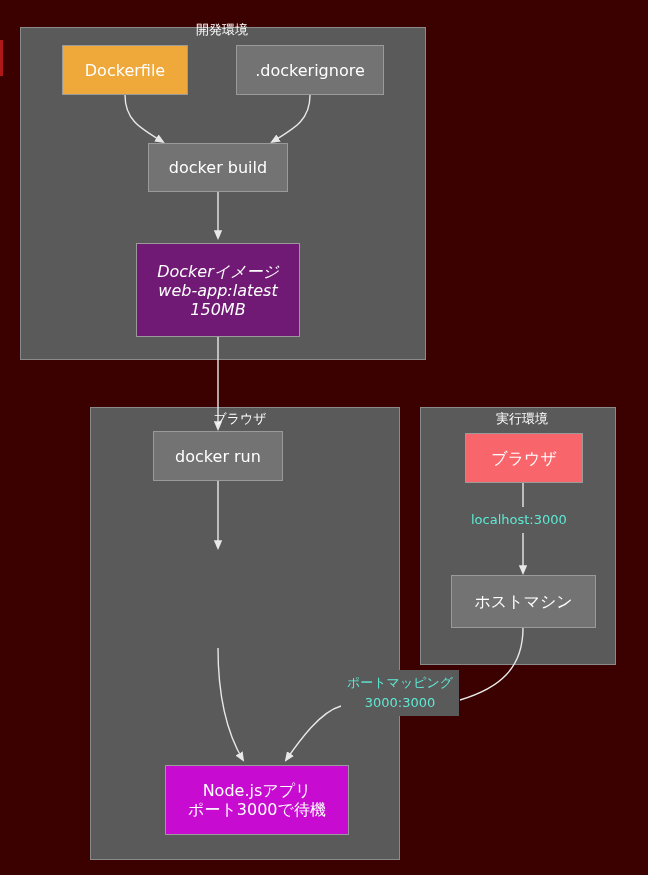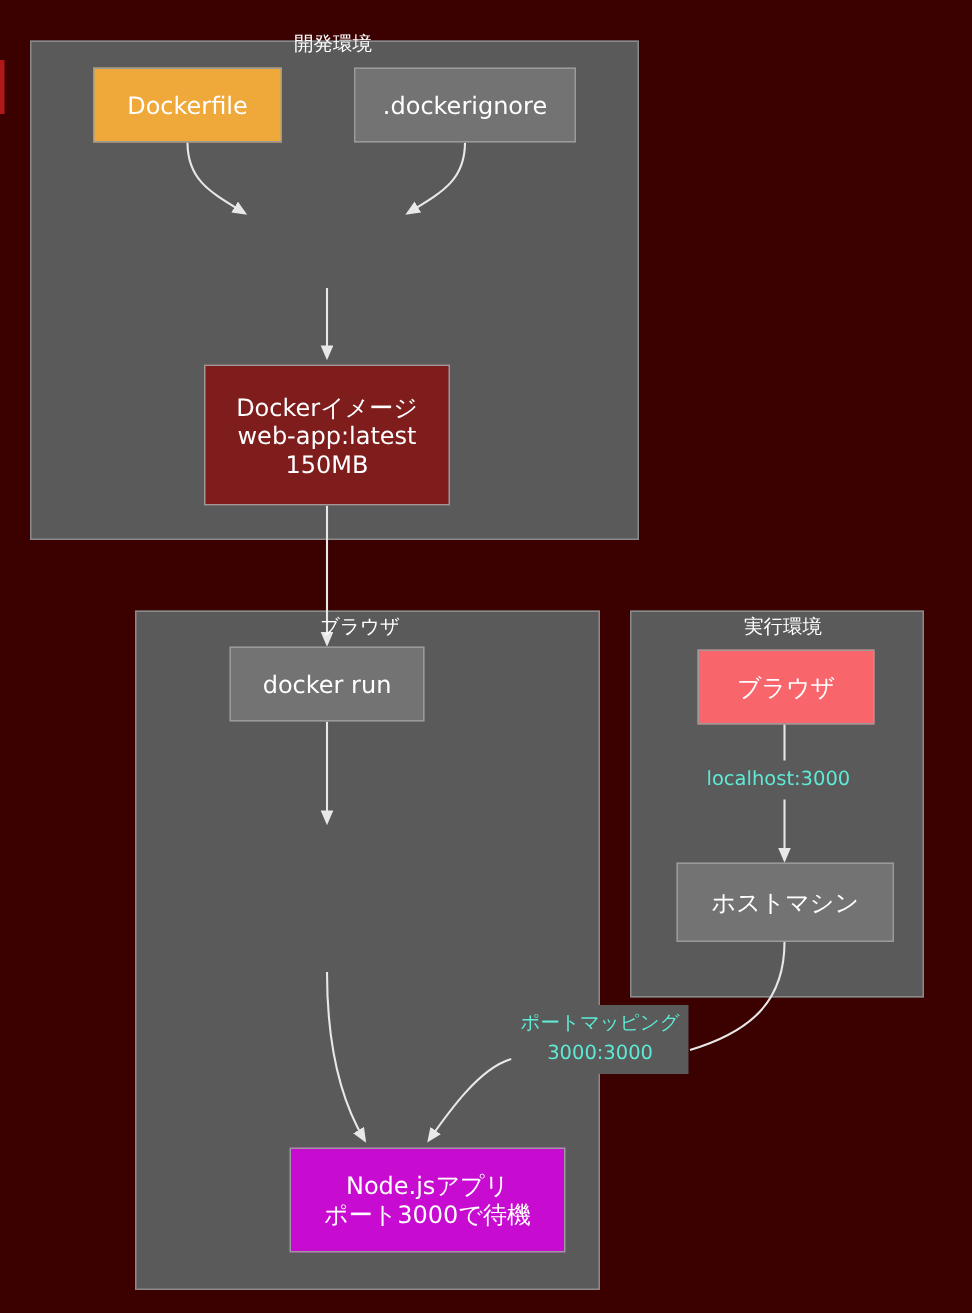--- a/index.html
+++ b/index.html
@@ -56,23 +56,23 @@
     justify-content: center;
     text-align: center;
     z-index: 6;
     color: #ffffff;
     font-size: 16px;
     line-height: 19px;
   }
   .node span { display: block; white-space: nowrap; }
   .n-dark   { background: #737373; text-align: center; }
   .n-orange { background: #efa83a; }
-  .n-green  { background: #7f1d1d; }
+  .n-green  { background: #701a75; font-style: italic; }
   .n-blue   { background: #4d82d8; }
-  .n-magenta{ background: #c80bd0; margin-left: 28px; }
+  .n-magenta{ background: #c80bd0; }
   .n-salmon { background: #f8666c; }
   .edge-label {
     position: absolute;
     background: #5a5a5a;
     color: #5eead4;
     font-size: 13px;
     line-height: 20px;
     text-align: center;
     z-index: 7;
     padding: 3px 6px;
@@ -124,20 +124,23 @@
   <div class="cluster-title" style="left:522px; top:411px;">実行環境</div>
 
   <div class="node n-orange" style="left:62px; top:45px; width:126px; height:50px;">
     <span>Dockerfile</span>
   </div>
 
   <div class="node n-dark" style="left:236px; top:45px; width:148px; height:50px;">
     <span>.dockerignore</span>
   </div>
 
+  <div class="node n-dark" style="left:148px; top:143px; width:140px; height:49px;">
+    <span>docker build</span>
+  </div>
 
   <div class="node n-green" style="left:136px; top:243px; width:164px; height:94px;">
     <span>Dockerイメージ</span>
     <span>web-app:latest</span>
     <span>150MB</span>
   </div>
 
   <div class="node n-dark" style="left:153px; top:431px; width:130px; height:50px;">
     <span>docker run</span>
   </div>

